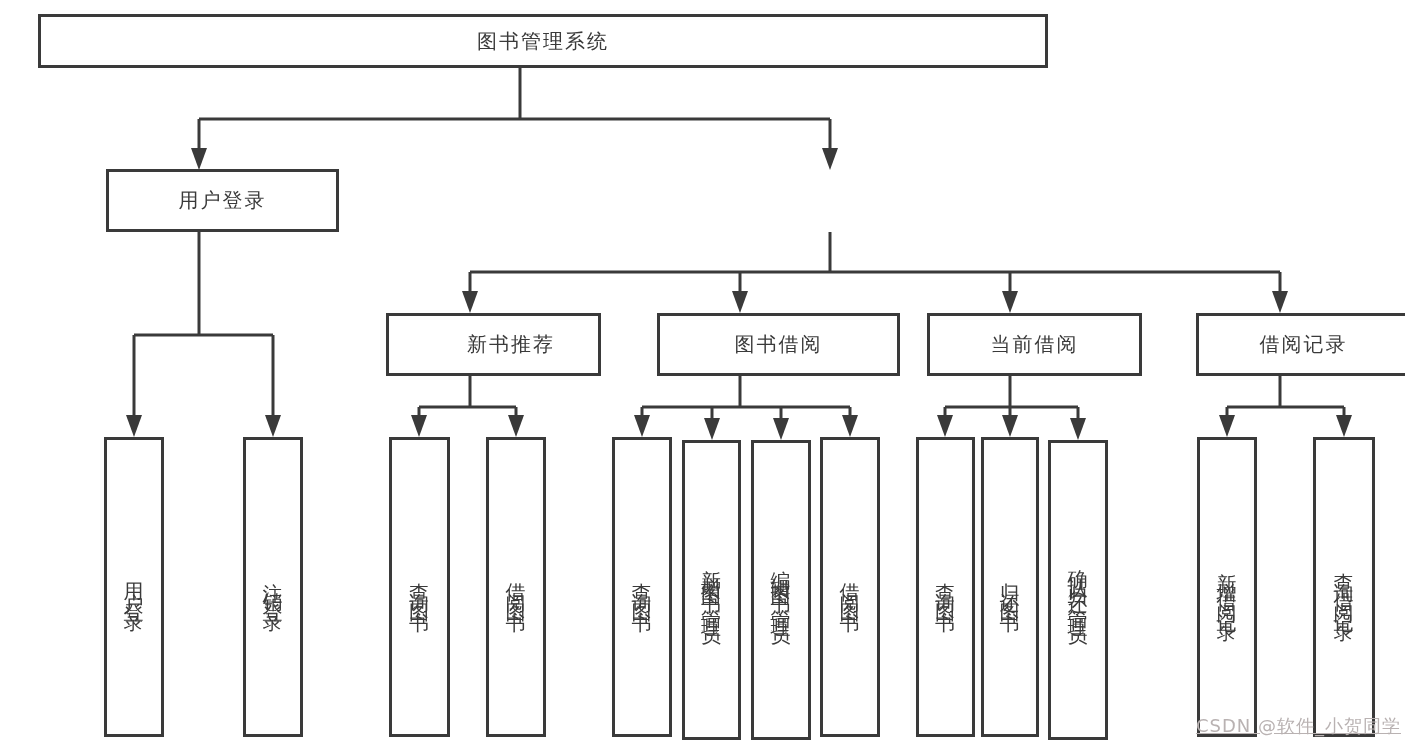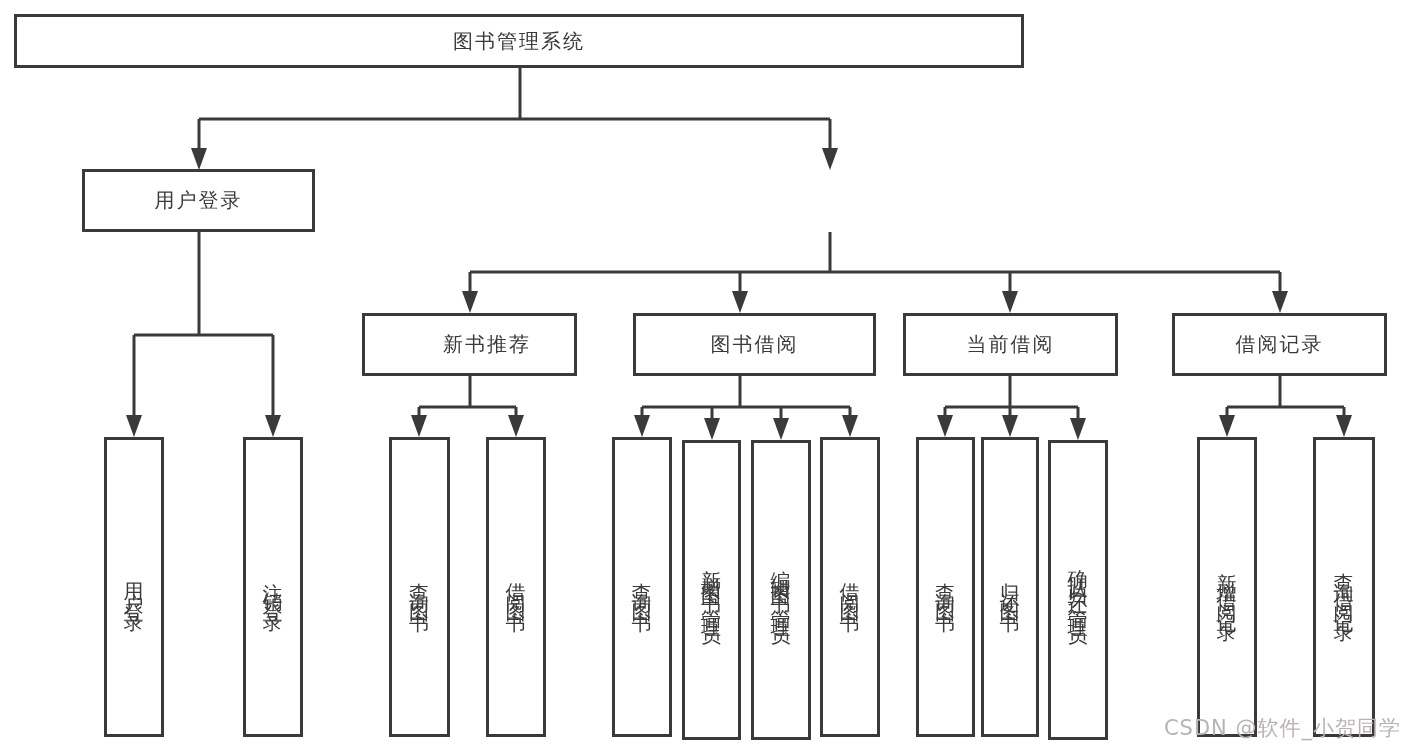--- a/index.html
+++ b/index.html
@@ -27,20 +27,21 @@
     stroke: none;
   }
   .hbox {
     position: absolute;
     box-sizing: border-box;
     border: 3px solid #3a3a3a;
     background: #ffffff;
     display: flex;
     align-items: center;
     justify-content: center;
+    margin-left: 24px;
   }
   .hlabel {
     font-size: 20px;
     letter-spacing: 2px;
     white-space: nowrap;
   }
   .vbox {
     position: absolute;
     box-sizing: border-box;
     border: 3px solid #3a3a3a;
@@ -55,25 +56,26 @@
     font-size: 20px;
     line-height: 1;
     letter-spacing: 10px;
     white-space: nowrap;
   }
   .vlabel.long { letter-spacing: 8px; }
   .watermark {
     position: absolute;
     right: 4px;
     top: 714px;
-    font-size: 21px;
+    font-size: 18px;
     color: #b9b2b2;
     letter-spacing: 1px;
     white-space: nowrap;
     z-index: 5;
+    text-decoration: underline;
   }
 </style>
 </head>
 <body>
 
 <div class="canvas">
 
   <svg class="connectors" viewBox="0 0 1405 747" xmlns="http://www.w3.org/2000/svg">
 
     <path d="M520 68 V119"></path>

